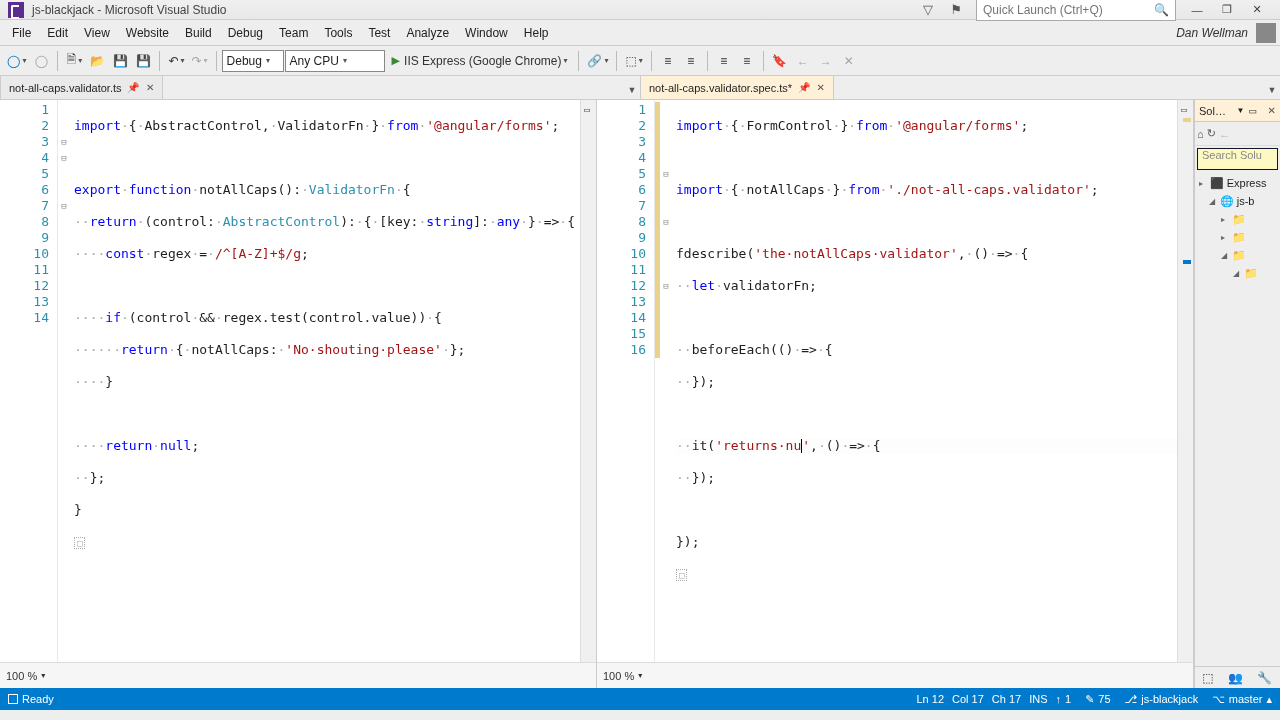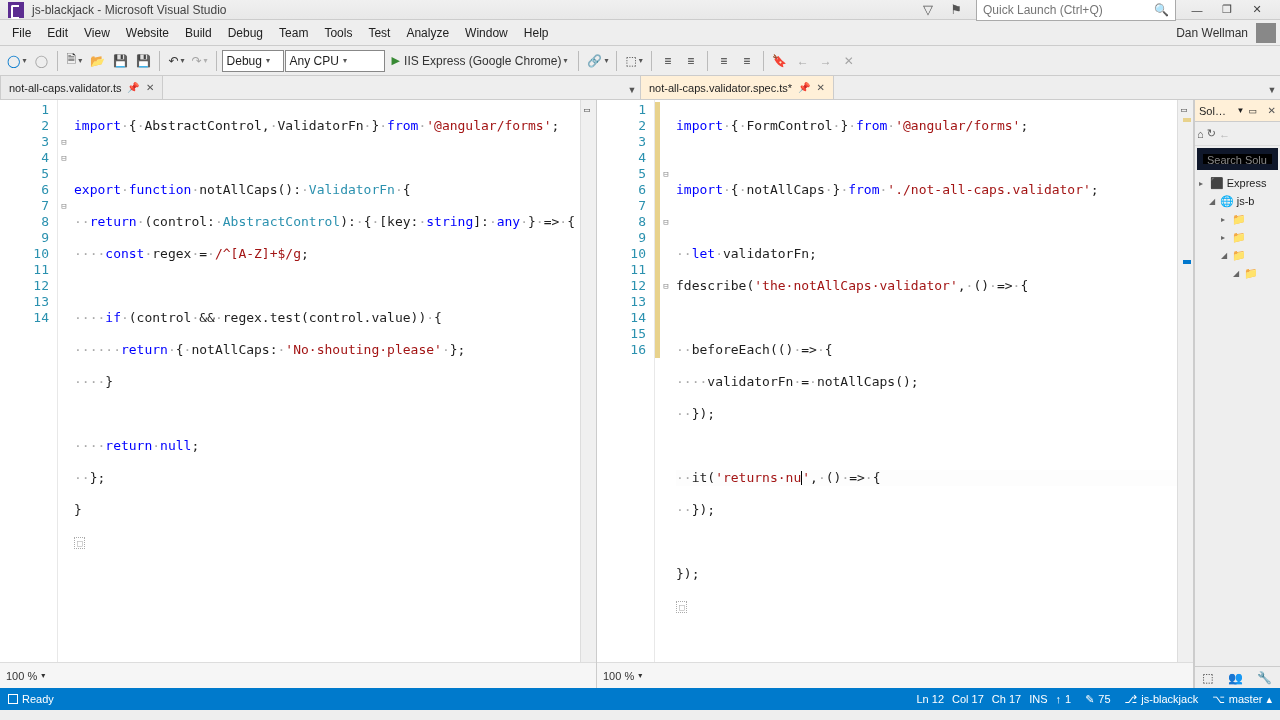--- a/index.html
+++ b/index.html
@@ -12,21 +12,21 @@
 .titlebar .title { flex: 0 0 auto; color: #444; }
 .titlebar .spacer { flex: 1; }
 .titlebar .tb-icon { width: 24px; height: 24px; display: inline-flex; align-items: center; justify-content: center; color: #555; margin: 0 2px; font-size: 13px;}
 .titlebar .ql { width: 200px; height: 22px; border: 1px solid #aaa; background: #fff; display: flex; align-items: center; padding: 0 6px; margin: 0 6px; }
 .titlebar .ql input { border: none; outline: none; font-size: 12px; width: 100%; color: #999; background:transparent;}
 .titlebar .winbtn { width: 30px; height: 24px; display: inline-flex; align-items: center; justify-content: center; color: #444; font-size: 11px; }
 
 
 .menubar { height: 26px; background: #eee; display: flex; align-items: center; padding: 0 4px; border-bottom: 1px solid #ccc; }
 .menubar .mi { padding: 3px 8px; color: #222; }
-.menubar .username { color: #333; padding-right: 4px; }
+.menubar .username { color: #333; padding-right: 4px; font-style: italic; }
 .menubar .avatar { width: 20px; height: 20px; background: #888; margin-left: 4px; }
 
 
 .toolbar { height: 30px; background: #eee; display: flex; align-items: center; padding: 0 4px; border-bottom: 1px solid #ccc; gap: 1px; }
 .toolbar .sep { width: 1px; height: 20px; background: #bbb; margin: 0 4px; }
 .tbtn { min-width: 22px; height: 22px; display: inline-flex; align-items: center; justify-content: center; padding: 0 3px; color:#333; font-size:12px;}
 .tbtn.drop::after { content:"▾"; font-size:8px; margin-left:2px; color:#555;}
 .tbtn.disabled{opacity:.4;}
 .combo { height: 22px; border: 1px solid #888; background: #fff; display: inline-flex; align-items: center; padding: 0 4px; font-size:12px;}
 .combo::after{content:"▾";font-size:8px;margin-left:4px;color:#555;}
@@ -63,21 +63,21 @@
 .nav-icon{position:absolute; top:2px; right:2px; width:14px; height:14px; font-size:10px; color:#555; text-align:center;}
 .zoom { height: 26px; border-top: 1px solid #ddd; display:flex; align-items:center; padding:0 6px; font-size:11px; color:#333; background:#f6f6f6;}
 .zoom::after{content:"";flex:1;}
 
 
 .solpanel { width: 86px; background: #eee; border-left: 1px solid #ccc; display:flex; flex-direction:column;}
 .solpanel .hdr { height: 22px; background: #fff0d8; border-bottom:1px solid #ccc; display:flex; align-items:center; padding:0 4px; font-size:11px;}
 .solpanel .hdr .x{margin-left:auto;font-size:10px;color:#555;}
 .solpanel .tb { height: 24px; display:flex; align-items:center; padding:0 2px; gap:3px; border-bottom:1px solid #ddd;}
 .solpanel .tb span{font-size:11px;color:#555;}
-.solpanel .search{height:22px; border:6px solid #0f172a; background:#000000; margin:2px; padding:0 4px; font-size:11px; color:#888; overflow:hidden;}
+.solpanel .search{height:22px; border:1px solid #0f172a; background:#fef9c3; margin:2px; padding:0 4px; font-size:11px; color:#888; overflow:hidden;}
 .solpanel .tree{flex:1; font-size:11px; padding:2px 0; overflow:hidden;}
 .solpanel .tree .tn{display:flex;align-items:center;height:18px;padding-left:4px;gap:3px;}
 .solpanel .tree .tn .arr{font-size:8px;color:#666;width:8px;}
 
 
 .statusbar { height: 22px; background: #007acc; color: #fff; display: flex; align-items: center; padding: 0 8px; font-size: 11px; gap: 8px; }
 .statusbar .cell{display:inline-flex;align-items:center;gap:4px;}
 .statusbar .spacer{flex:1;}
 .statusbar .right{margin-left:auto; display:flex; gap:14px; align-items:center;}
 </style>
@@ -291,25 +291,24 @@
           <div></div>
           <div></div>
           <div></div>
           <div></div>
       </div>
       <div class="code">
 <div class="codeline"><span class="kw">import</span><span class="dot">·</span>{<span class="dot">·</span>FormControl<span class="dot">·</span>}<span class="dot">·</span><span class="kw">from</span><span class="dot">·</span><span class="str">'@angular/forms'</span>;</div>
 <div class="codeline"></div>
 <div class="codeline"><span class="kw">import</span><span class="dot">·</span>{<span class="dot">·</span>notAllCaps<span class="dot">·</span>}<span class="dot">·</span><span class="kw">from</span><span class="dot">·</span><span class="str">'./not-all-caps.validator'</span>;</div>
 <div class="codeline"></div>
+<div class="codeline">fdescribe(<span class="str">'the·notAllCaps·validator'</span>,<span class="dot">·</span>()<span class="dot">·</span>=&gt;<span class="dot">·</span>{</div>
 <div class="codeline"><span class="dot">··</span><span class="kw">let</span><span class="dot">·</span>validatorFn;</div>
-<div class="codeline">fdescribe(<span class="str">'the·notAllCaps·validator'</span>,<span class="dot">·</span>()<span class="dot">·</span>=&gt;<span class="dot">·</span>{</div>
 <div class="codeline"></div>
 <div class="codeline"><span class="dot">··</span>beforeEach(()<span class="dot">·</span>=&gt;<span class="dot">·</span>{</div>
-<div class="codeline"><span class="dot">····</span>validatorFn<span class="dot">·</span>=<span class="dot">·</span>notAllCaps();</div>
 <div class="codeline"><span class="dot">··</span>});</div>
 <div class="codeline"></div>
 <div class="codeline" style="background:#fdfdfd"><span class="dot">··</span>it(<span class="str">'returns·nu<span class="cursor"></span>'</span>,<span class="dot">·</span>()<span class="dot">·</span>=&gt;<span class="dot">·</span>{</div>
 <div class="codeline"><span class="dot">··</span>});</div>
 <div class="codeline"></div>
 <div class="codeline">});</div>
 <div class="codeline"><span style="border:1px dotted #aaa;font-size:9px;padding:0 2px;color:#aaa">□</span></div>
       </div>
       <div class="editor-sb">
         <span class="nav-icon">▭</span>

